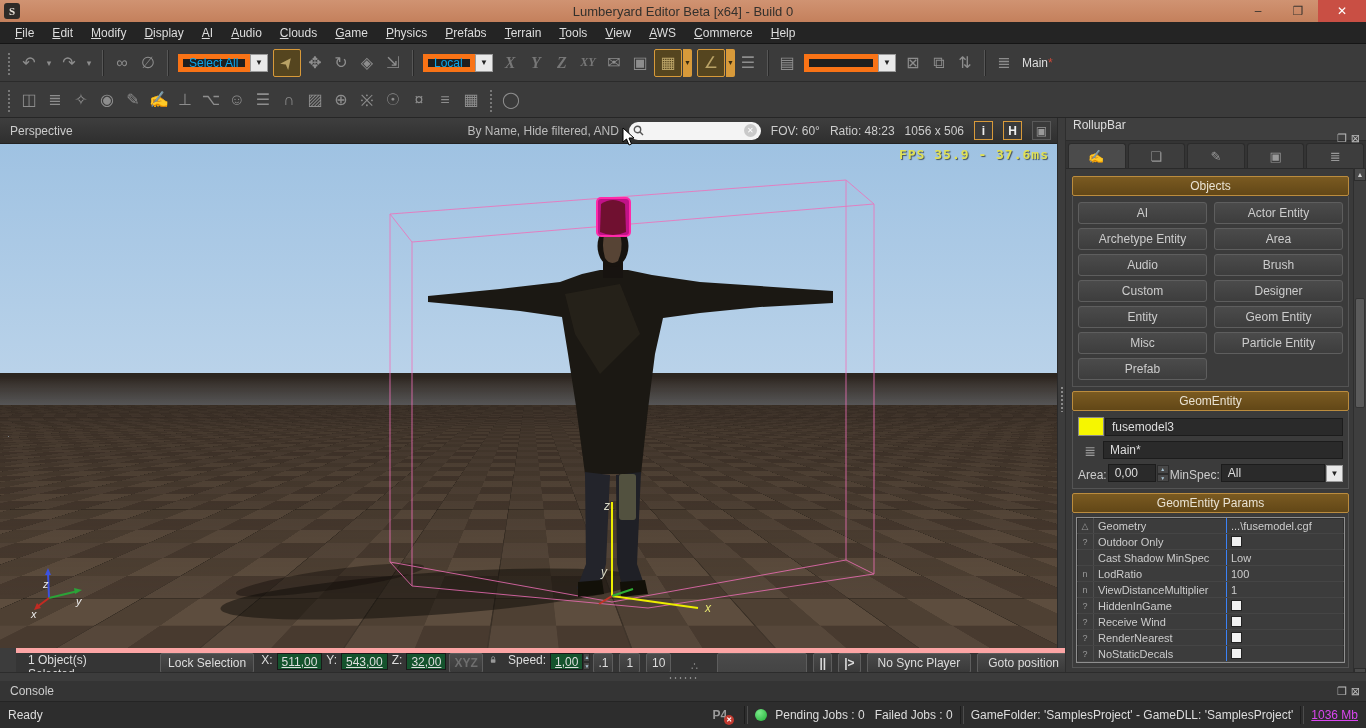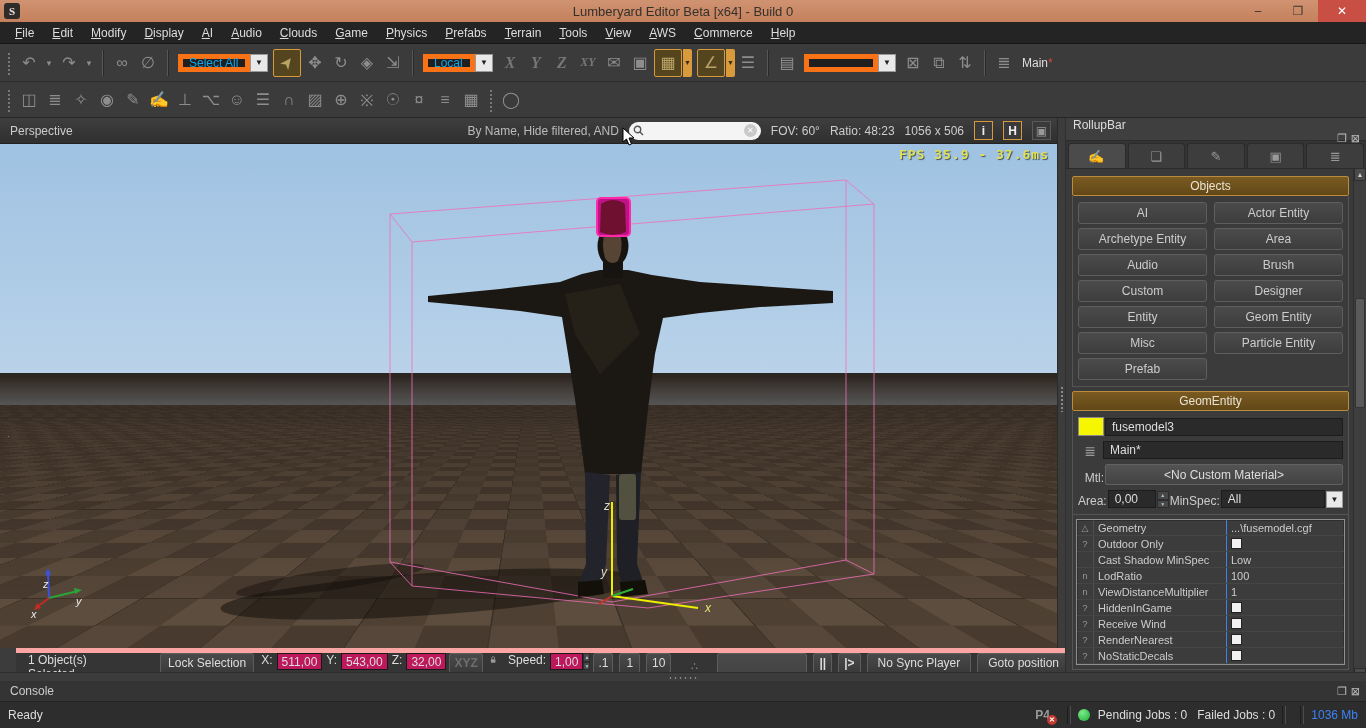--- a/index.html
+++ b/index.html
@@ -70,22 +70,22 @@
   .vsplit .dots{position:absolute;left:2px;top:268px;width:4px;height:26px;background-image:radial-gradient(#8a8a8a 1px,transparent 1.2px);background-size:4px 4px;}
   .hsplit{position:absolute;left:0;top:672px;width:100%;height:9px;background:#3c3c3c;border-top:1px solid #2c2c2c;box-sizing:border-box;}
   .hsplit .dots{position:absolute;left:668px;top:3px;width:30px;height:4px;background-image:radial-gradient(#8a8a8a 1px,transparent 1.2px);background-size:5px 4px;}
   
   .vstatus{position:absolute;left:16px;top:648px;width:1057px;height:24px;background:#353535;border-top:5px solid #fca5a5;
            display:flex;box-sizing:border-box;overflow:hidden;}
   .vstatus .lbl{color:#ddd;margin:0 4px;}
   .sbtn{background:linear-gradient(#4a4a4a,#3a3a3a);border:1px solid #5d5d5d;border-radius:2px;color:#ddd;
         height:18px;display:flex;align-items:center;padding:0 7px;margin:0 3px;white-space:nowrap;}
   .sbtn.gray{color:#6e6e6e;font-weight:bold;padding:0 4px;}
-  .sfield{background:#be185d;border:1px solid #191919;color:#ddd;height:17px;width:54px;display:flex;align-items:center;
-          justify-content:flex-end;padding:0 4px;box-sizing:border-box;}
+  .sfield{background:#14532d;border:1px solid #191919;color:#ddd;height:17px;width:54px;display:flex;align-items:center;
+          justify-content:flex-end;padding:0 4px;box-sizing:border-box;text-decoration:underline;}
   .spin{display:flex;flex-direction:column;width:12px;height:17px;}
   .spin span{flex:1;background:#474747;border:1px solid #2c2c2c;color:#a9c4d4;font-size:5px;display:flex;align-items:center;justify-content:center;}
   
   .conshead{position:absolute;left:0;top:681px;width:100%;height:21px;background:#343434;border-bottom:1px solid #242424;
             display:flex;align-items:center;box-sizing:border-box;}
   .conshead .t{margin-left:10px;color:#ccc;}
   .panel-icons{margin-left:auto;margin-right:6px;display:flex;gap:4px;color:#bbb;font-size:11px;}
   .statusrow{position:absolute;left:0;top:702px;width:100%;height:26px;background:#2d2d2d;display:flex;align-items:center;box-sizing:border-box;}
   .statusrow .ready{margin-left:8px;color:#ddd;}
   .statusrow .rgt{margin-left:auto;display:flex;align-items:center;height:100%;}
@@ -425,37 +425,34 @@
       <div class="ghead">GeomEntity</div>
       <div class="gbody">
         <div class="gerow">
           <div class="swatch"></div>
           <div class="ginput">fusemodel3</div>
         </div>
         <div class="gerow">
           <div class="licon">≣</div>
           <div class="ginput">Main*</div>
         </div>
-        <div class="gerow">
-          <span class="glabel" style="width:26px;text-align:right;">Mtl:</span>
-          <div class="gbtn">&lt;No Custom Material&gt;</div>
-        </div>
         <div class="gerow" style="margin-bottom:0;">
           <span class="glabel">Area:</span>
           <div class="ginput" style="flex:0 0 48px;">0,00</div>
           <div class="spin">
               <span>▲</span>
               <span>▼</span>
             </div>
           <span class="glabel">MinSpec:</span>
           <div class="ginput" style="flex:1;">All</div>
           <div class="cbtn" style="width:17px;height:17px;background:#e9e9e9;border:1px solid #9a9a9a;color:#222;font-size:8px;display:flex;align-items:center;justify-content:center;box-sizing:border-box;">▼</div>
         </div>
       </div>
 
+      <div class="ghead">GeomEntity Params</div>
       <div class="gbody" style="padding:3px 2px;">
         <div class="ptable">
           <div class="prow">
             <span class="pic">△</span>
             <span class="pname">Geometry</span>
             <span class="pval">...\fusemodel.cgf</span>
           </div>
           <div class="prow">
             <span class="pic">?</span>
             <span class="pname">Outdoor Only</span>
@@ -532,22 +529,23 @@
 
   <div class="statusrow">
     <span class="ready">Ready</span>
     <div class="rgt">
       <div class="p4"><span>P4</span><span class="bad">✕</span></div>
       <div class="groove"></div>
       <div class="gdot"></div>
       <span style="margin-right:10px;color:#ddd;">Pending Jobs : 0</span>
       <span style="color:#ddd;">Failed Jobs : 0</span>
       <div class="groove"></div>
+      <span style="color:#ddd;">GameFolder: 'SamplesProject' - GameDLL: 'SamplesProject'</span>
       <div class="groove"></div>
-      <span style="color:#3b82f6;margin-right:8px;">1036 Mb</span>
+      <span style="color:#d946ef;margin-right:8px;text-decoration:underline;">1036 Mb</span>
     </div>
   </div>
 
   <div class="cursor">
     <svg width="13" height="19" viewBox="0 0 13 19">
       <path d="M1,1 L1,15 L4.5,12 L7,18 L9.5,17 L7,11 L12,11 Z" fill="#fff" stroke="#000" stroke-width="1"></path>
     </svg>
   </div>
 
 </div>

